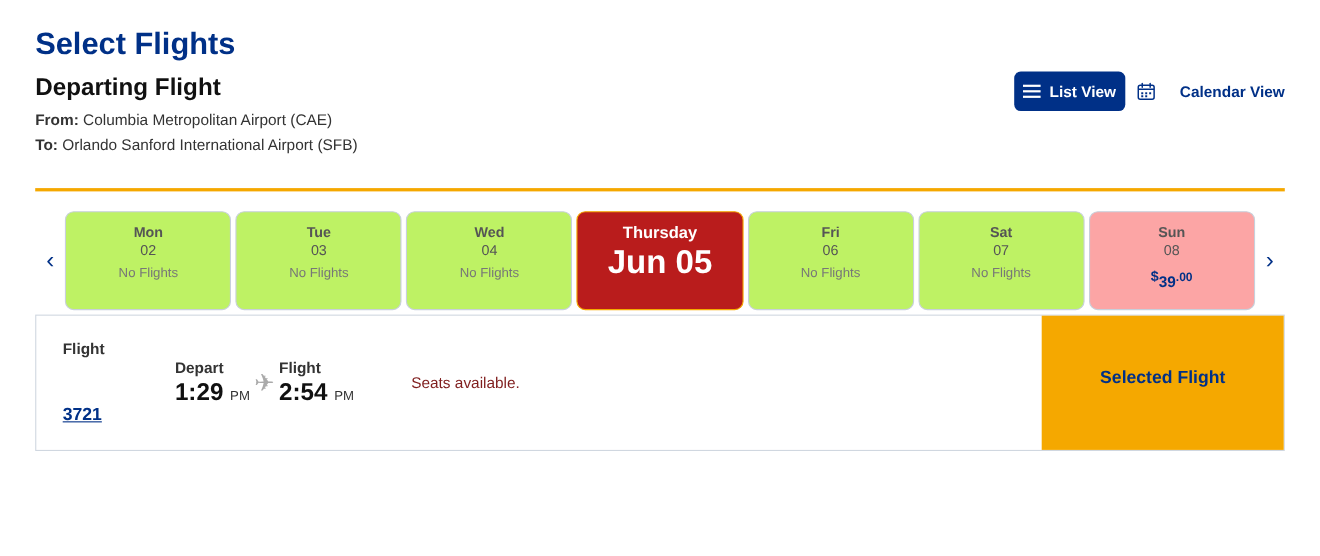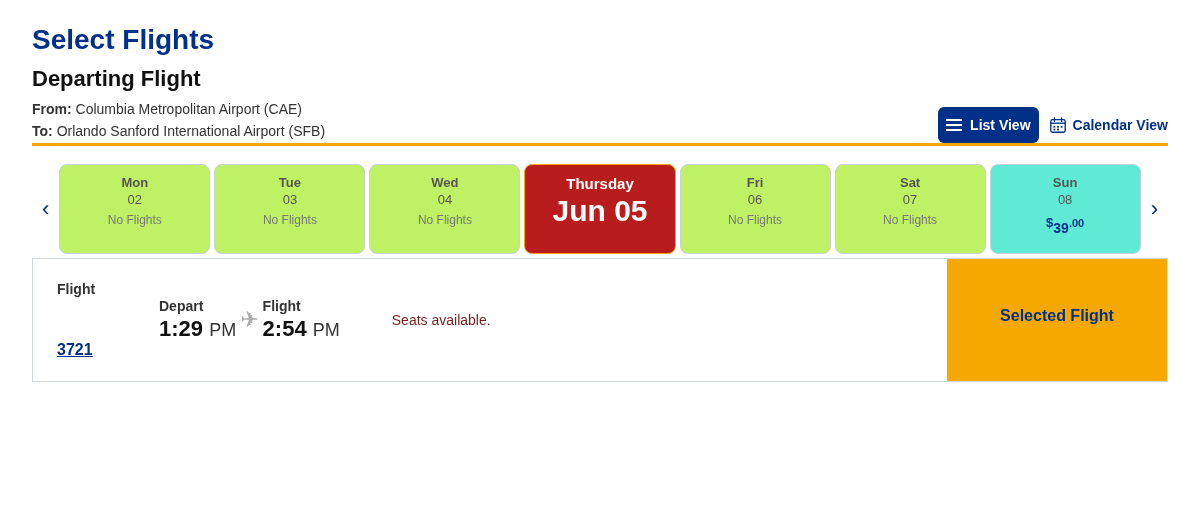--- a/index.html
+++ b/index.html
@@ -36,22 +36,21 @@
       line-height: 1.6;
     }
 
     .route-info strong {
       font-weight: 700;
     }
 
     .header-row {
       display: flex;
       justify-content: space-between;
-      align-items: flex-end;
-      margin-bottom: 0;
+      margin-bottom: 28px;
     }
 
     .view-buttons {
       display: flex;
       gap: 10px;
       align-items: center;
     }
 
     .btn-list-view {
       background: #003087;
@@ -82,21 +81,21 @@
 
     .btn-calendar-view {
       background: #fff;
       color: #003087;
       border: none;
       font-size: 14px;
       font-weight: 600;
       cursor: pointer;
       display: flex;
       align-items: center;
-      gap: 6px;
+      gap: 22px;
     }
 
     .calendar-icon-svg {
       width: 18px;
       height: 18px;
     }
 
     .gold-divider {
       height: 3px;
       background: #F5A800;
@@ -142,21 +141,21 @@
       justify-content: flex-start;
     }
 
     .day-cell.active {
       background: #b91c1c;
       border-color: #F5A800;
       color: #fff;
     }
 
     .day-cell.has-price {
-      background: #5eead4;
+      background: #fca5a5;
       border-color: #c8d0db;
     }
 
     .day-cell .day-name {
       font-size: 13px;
       font-weight: 600;
       color: #555;
       margin-bottom: 2px;
     }
 
@@ -259,21 +258,21 @@
       margin-bottom: 2px;
     }
 
     .time-value {
       font-size: 22px;
       font-weight: 700;
       color: #111;
     }
 
     .time-ampm {
-      font-size: 18px;
+      font-size: 12px;
       font-weight: 400;
       color: #333;
     }
 
     .plane-icon {
       font-size: 22px;
       color: #aaa;
       margin: 0 4px;
     }
 

